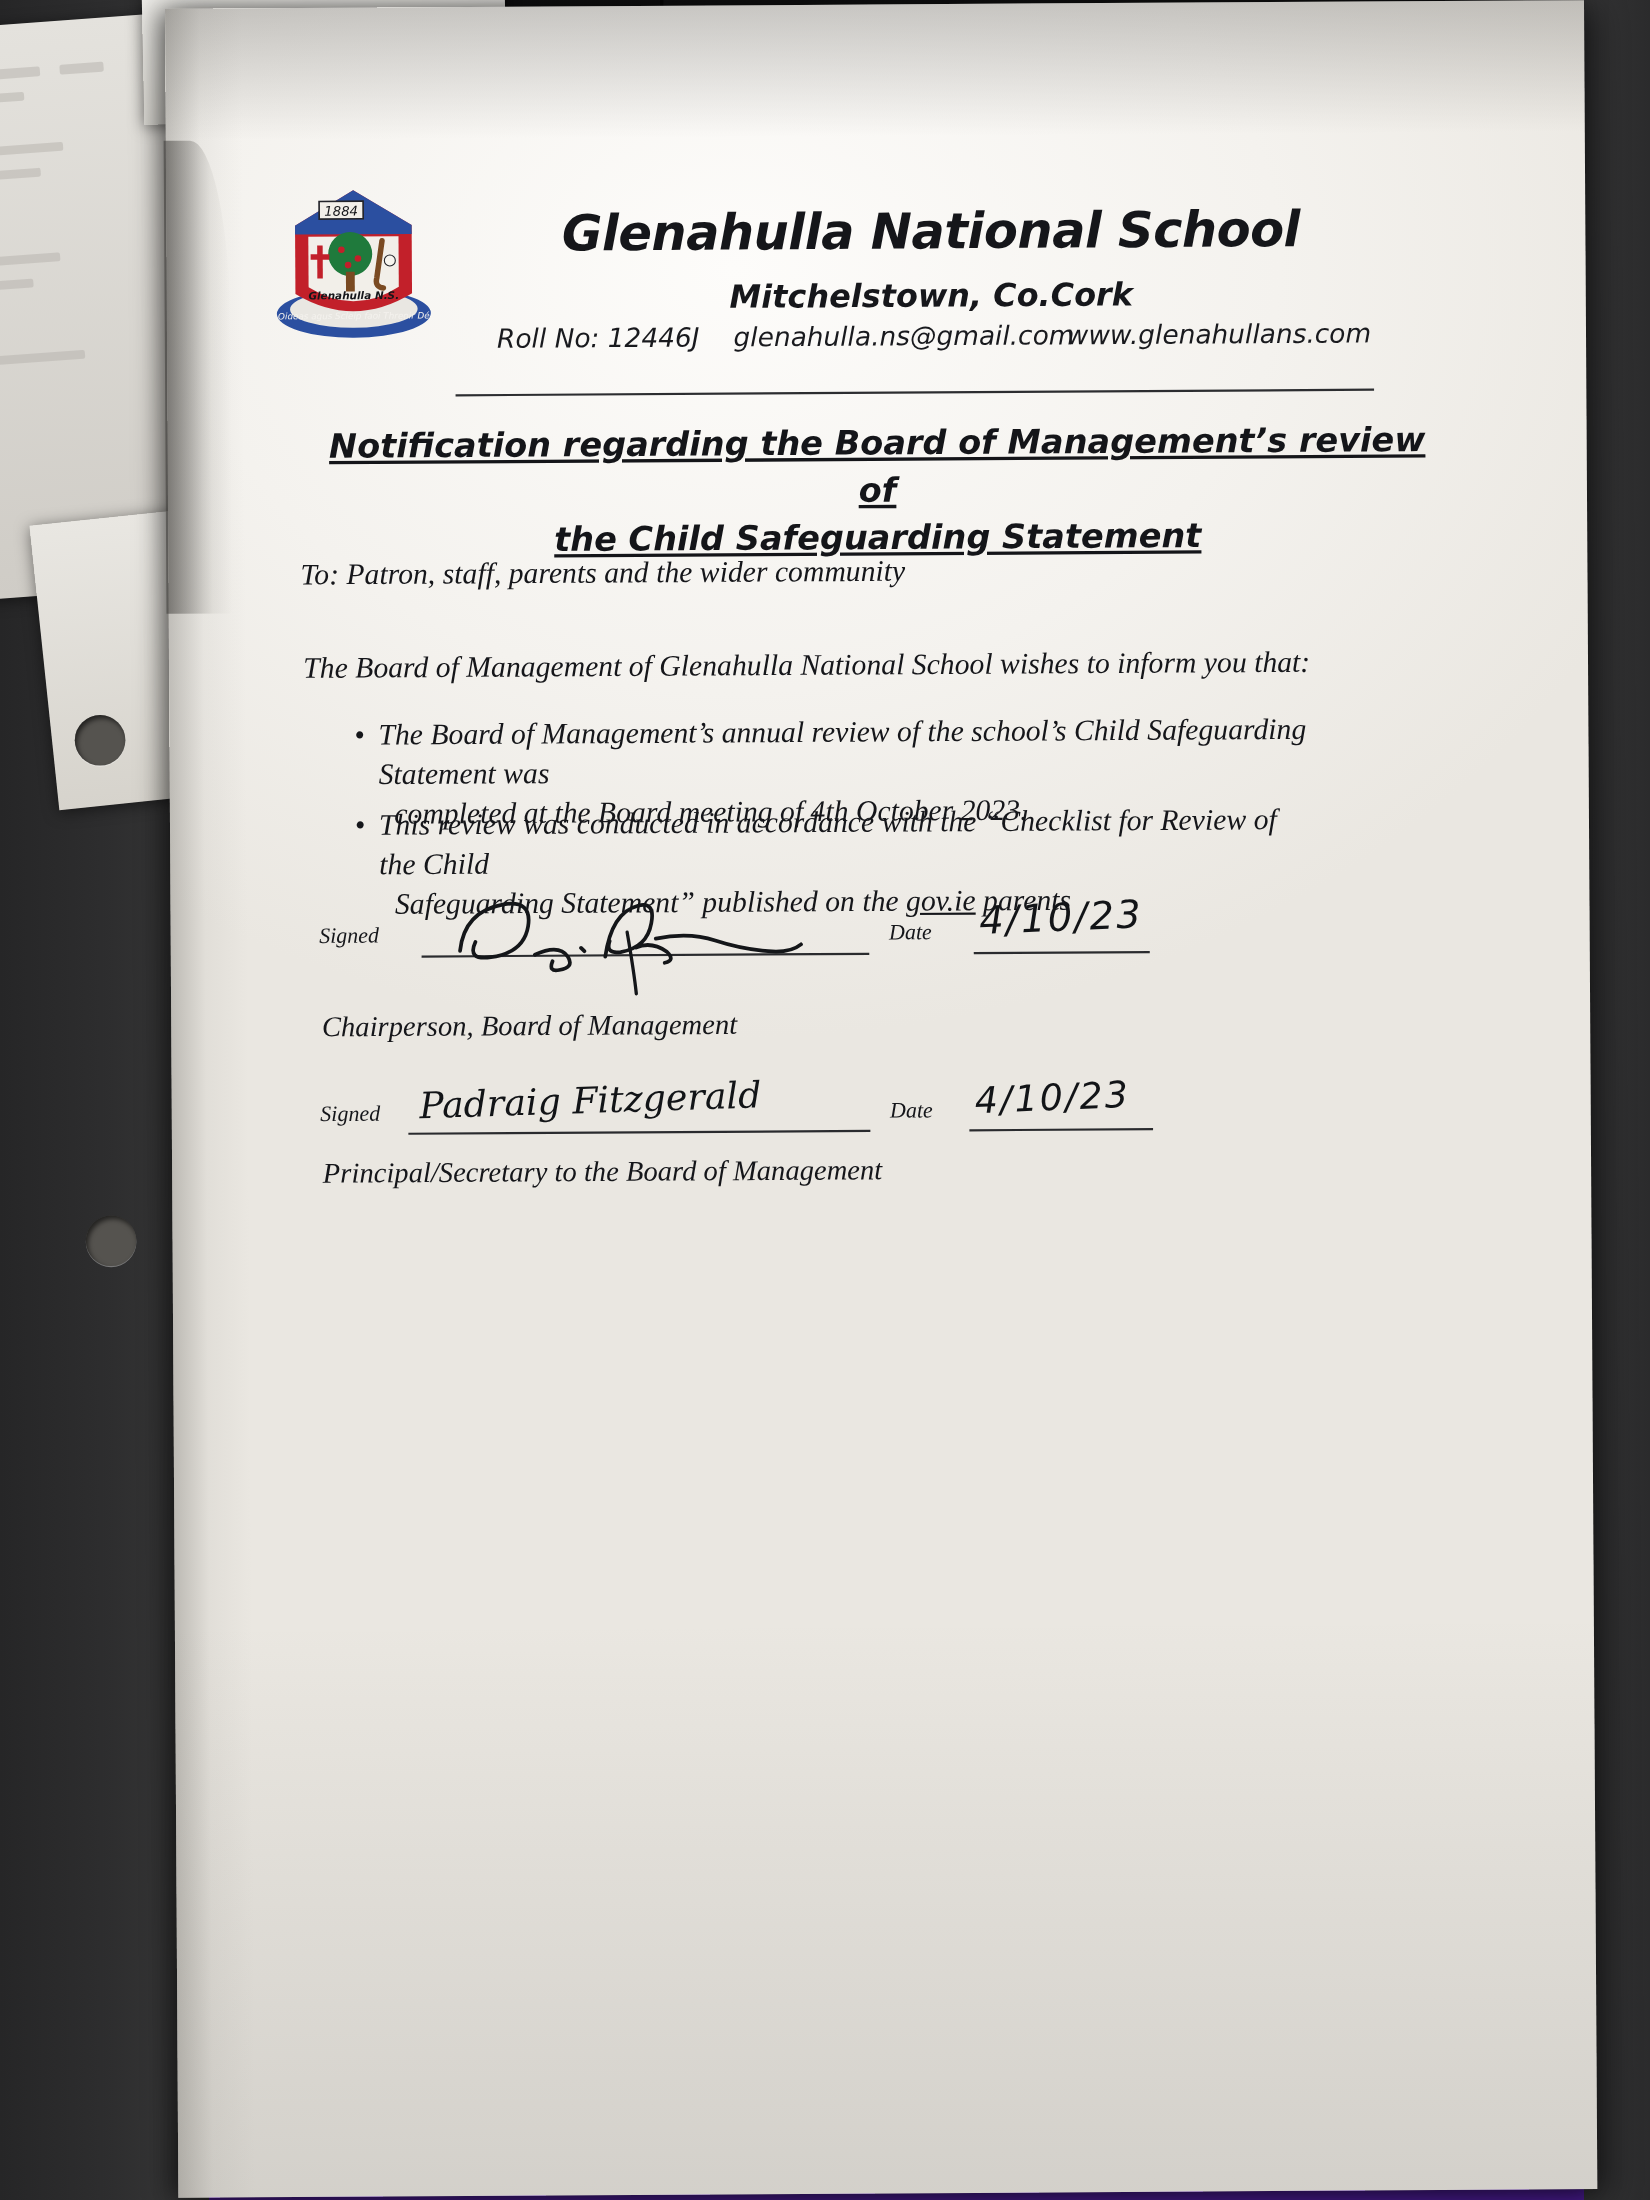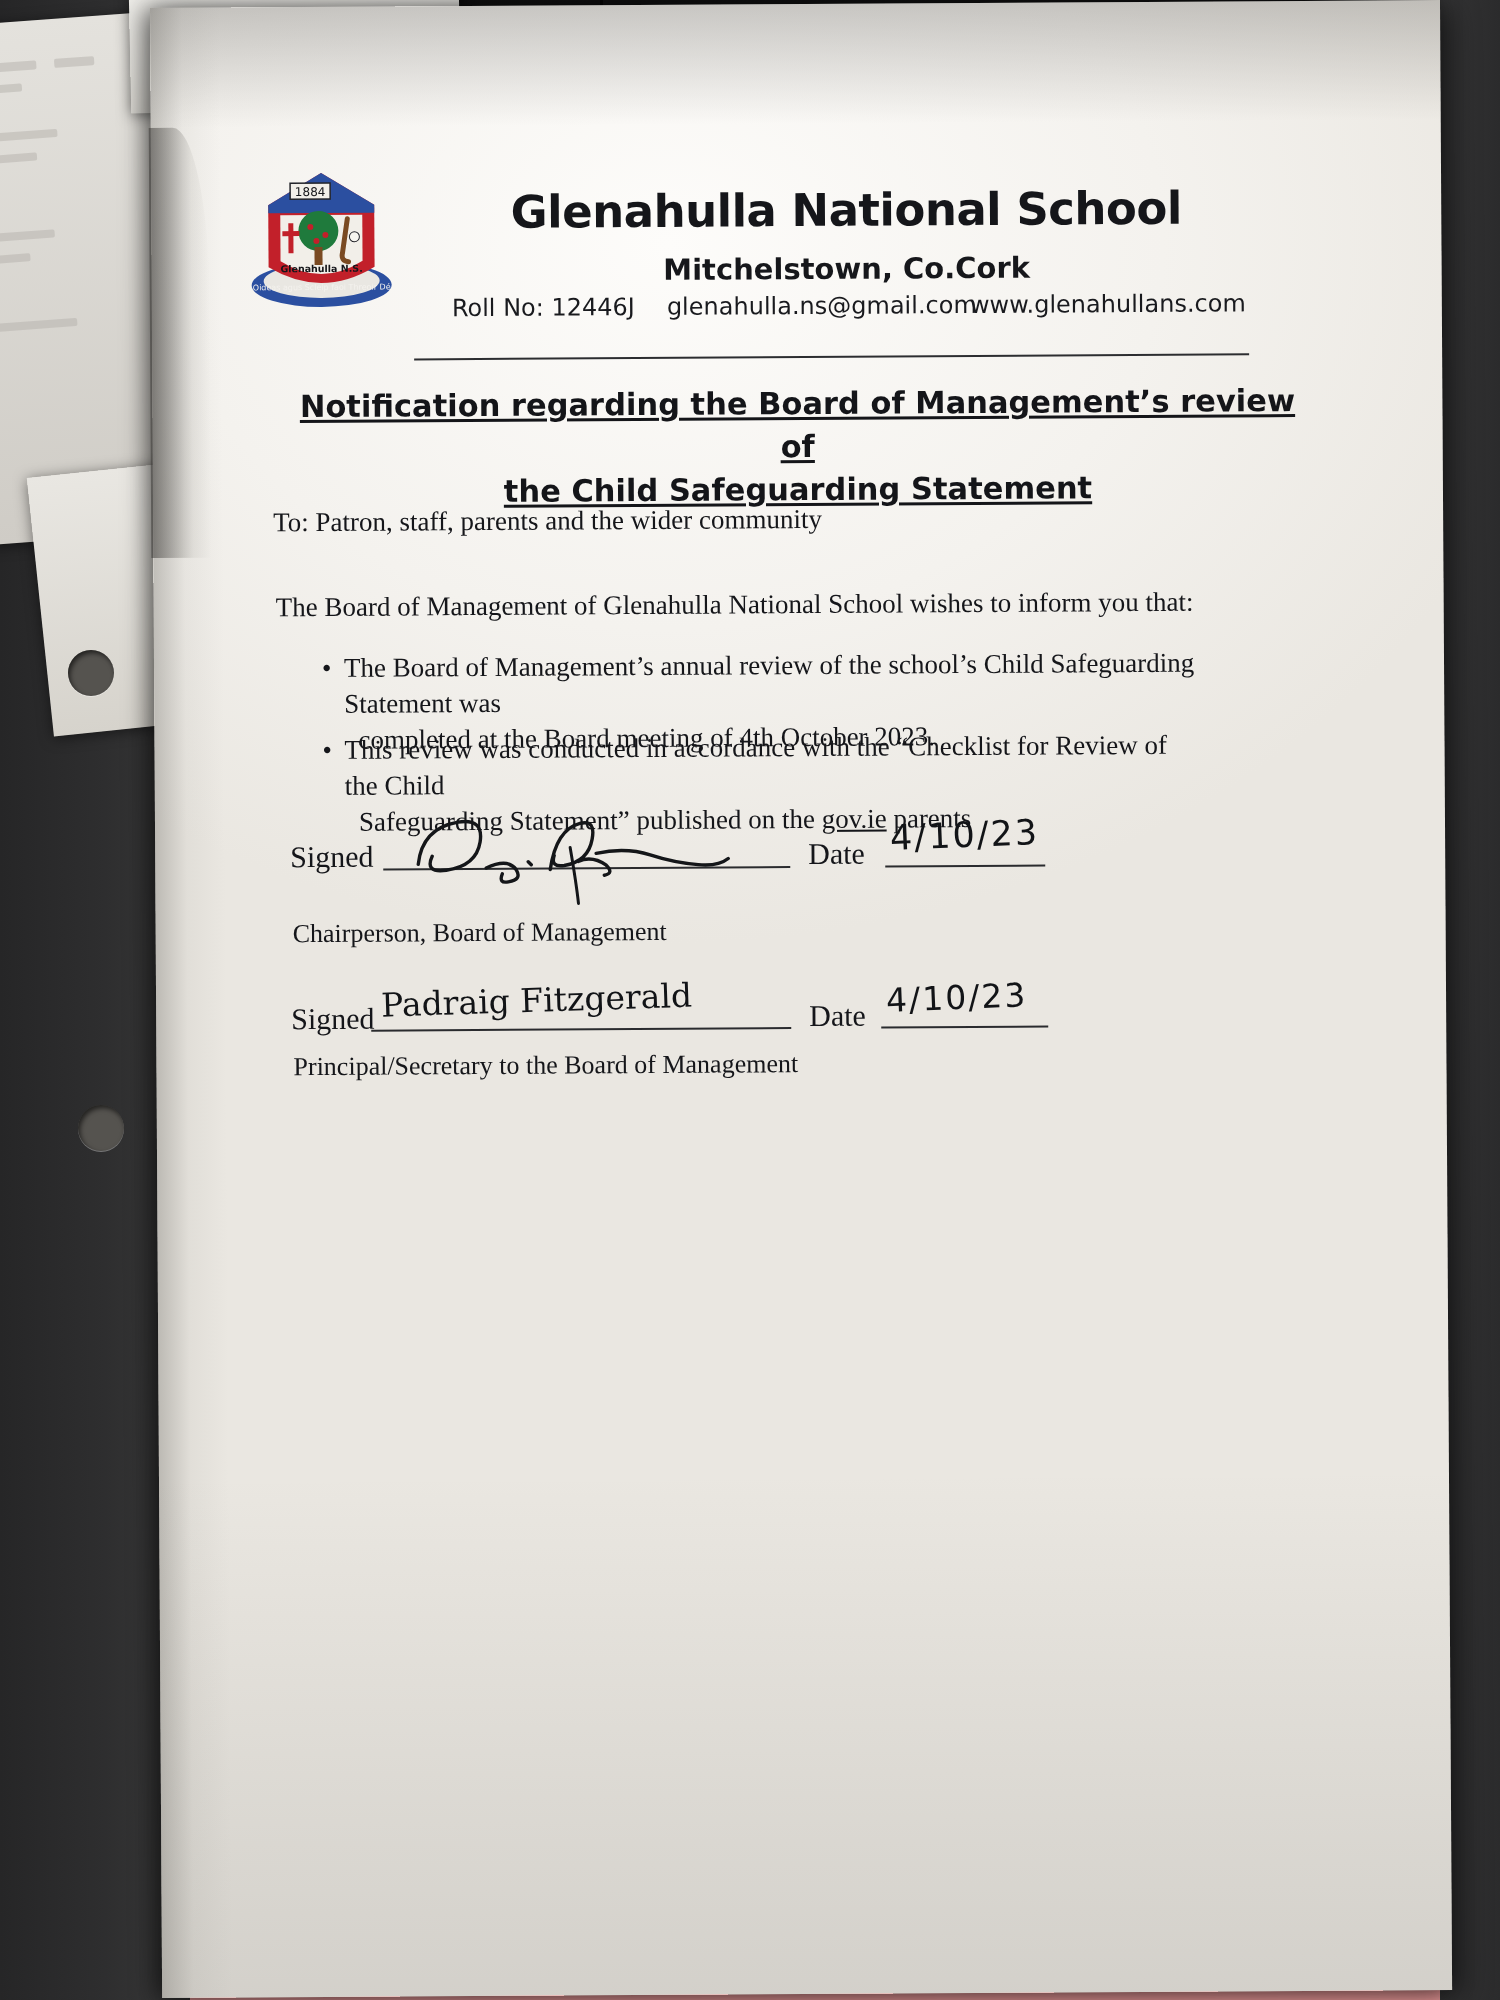--- a/index.html
+++ b/index.html
@@ -5,22 +5,23 @@
   html, body {
     margin: 0;
     padding: 0;
     background: #1e1e1f;
   }
   #page {
     position: relative;
     width: 1500px;
     height: 2000px;
     overflow: hidden;
-    background: #fca5a5;
+    background: #4c1d95;
     font-family: "Liberation Serif", serif;
+    font-style: italic;
   }
 
   
   .desk-top {
     position: absolute;
     left: 0; top: 0;
     width: 1500px; height: 60px;
     background: linear-gradient(180deg, #111112 0%, #1b1b1c 60%, #232324 100%);
   }
   .desk-seam {
@@ -226,21 +227,21 @@
   .bullet .txt { display: block; padding-left: 22px; }
   .bullet .txt .ind { display: block; padding-left: 14px; }
   .link {
     text-decoration: underline;
     color: #15161a;
   }
 
   
   .sig-label {
     position: absolute;
-    font-size: 30px;
+    font-size: 20px;
     color: #15161a;
   }
   .sig-line {
     position: absolute;
     height: 2px;
     background: #2a2b2e;
   }
   .sig-1-label { left: 135px; top: 833px; }
   .sig-1-line  { left: 228px; top: 862px; width: 407px; }
   .date-1-label { left: 653px; top: 833px; }

